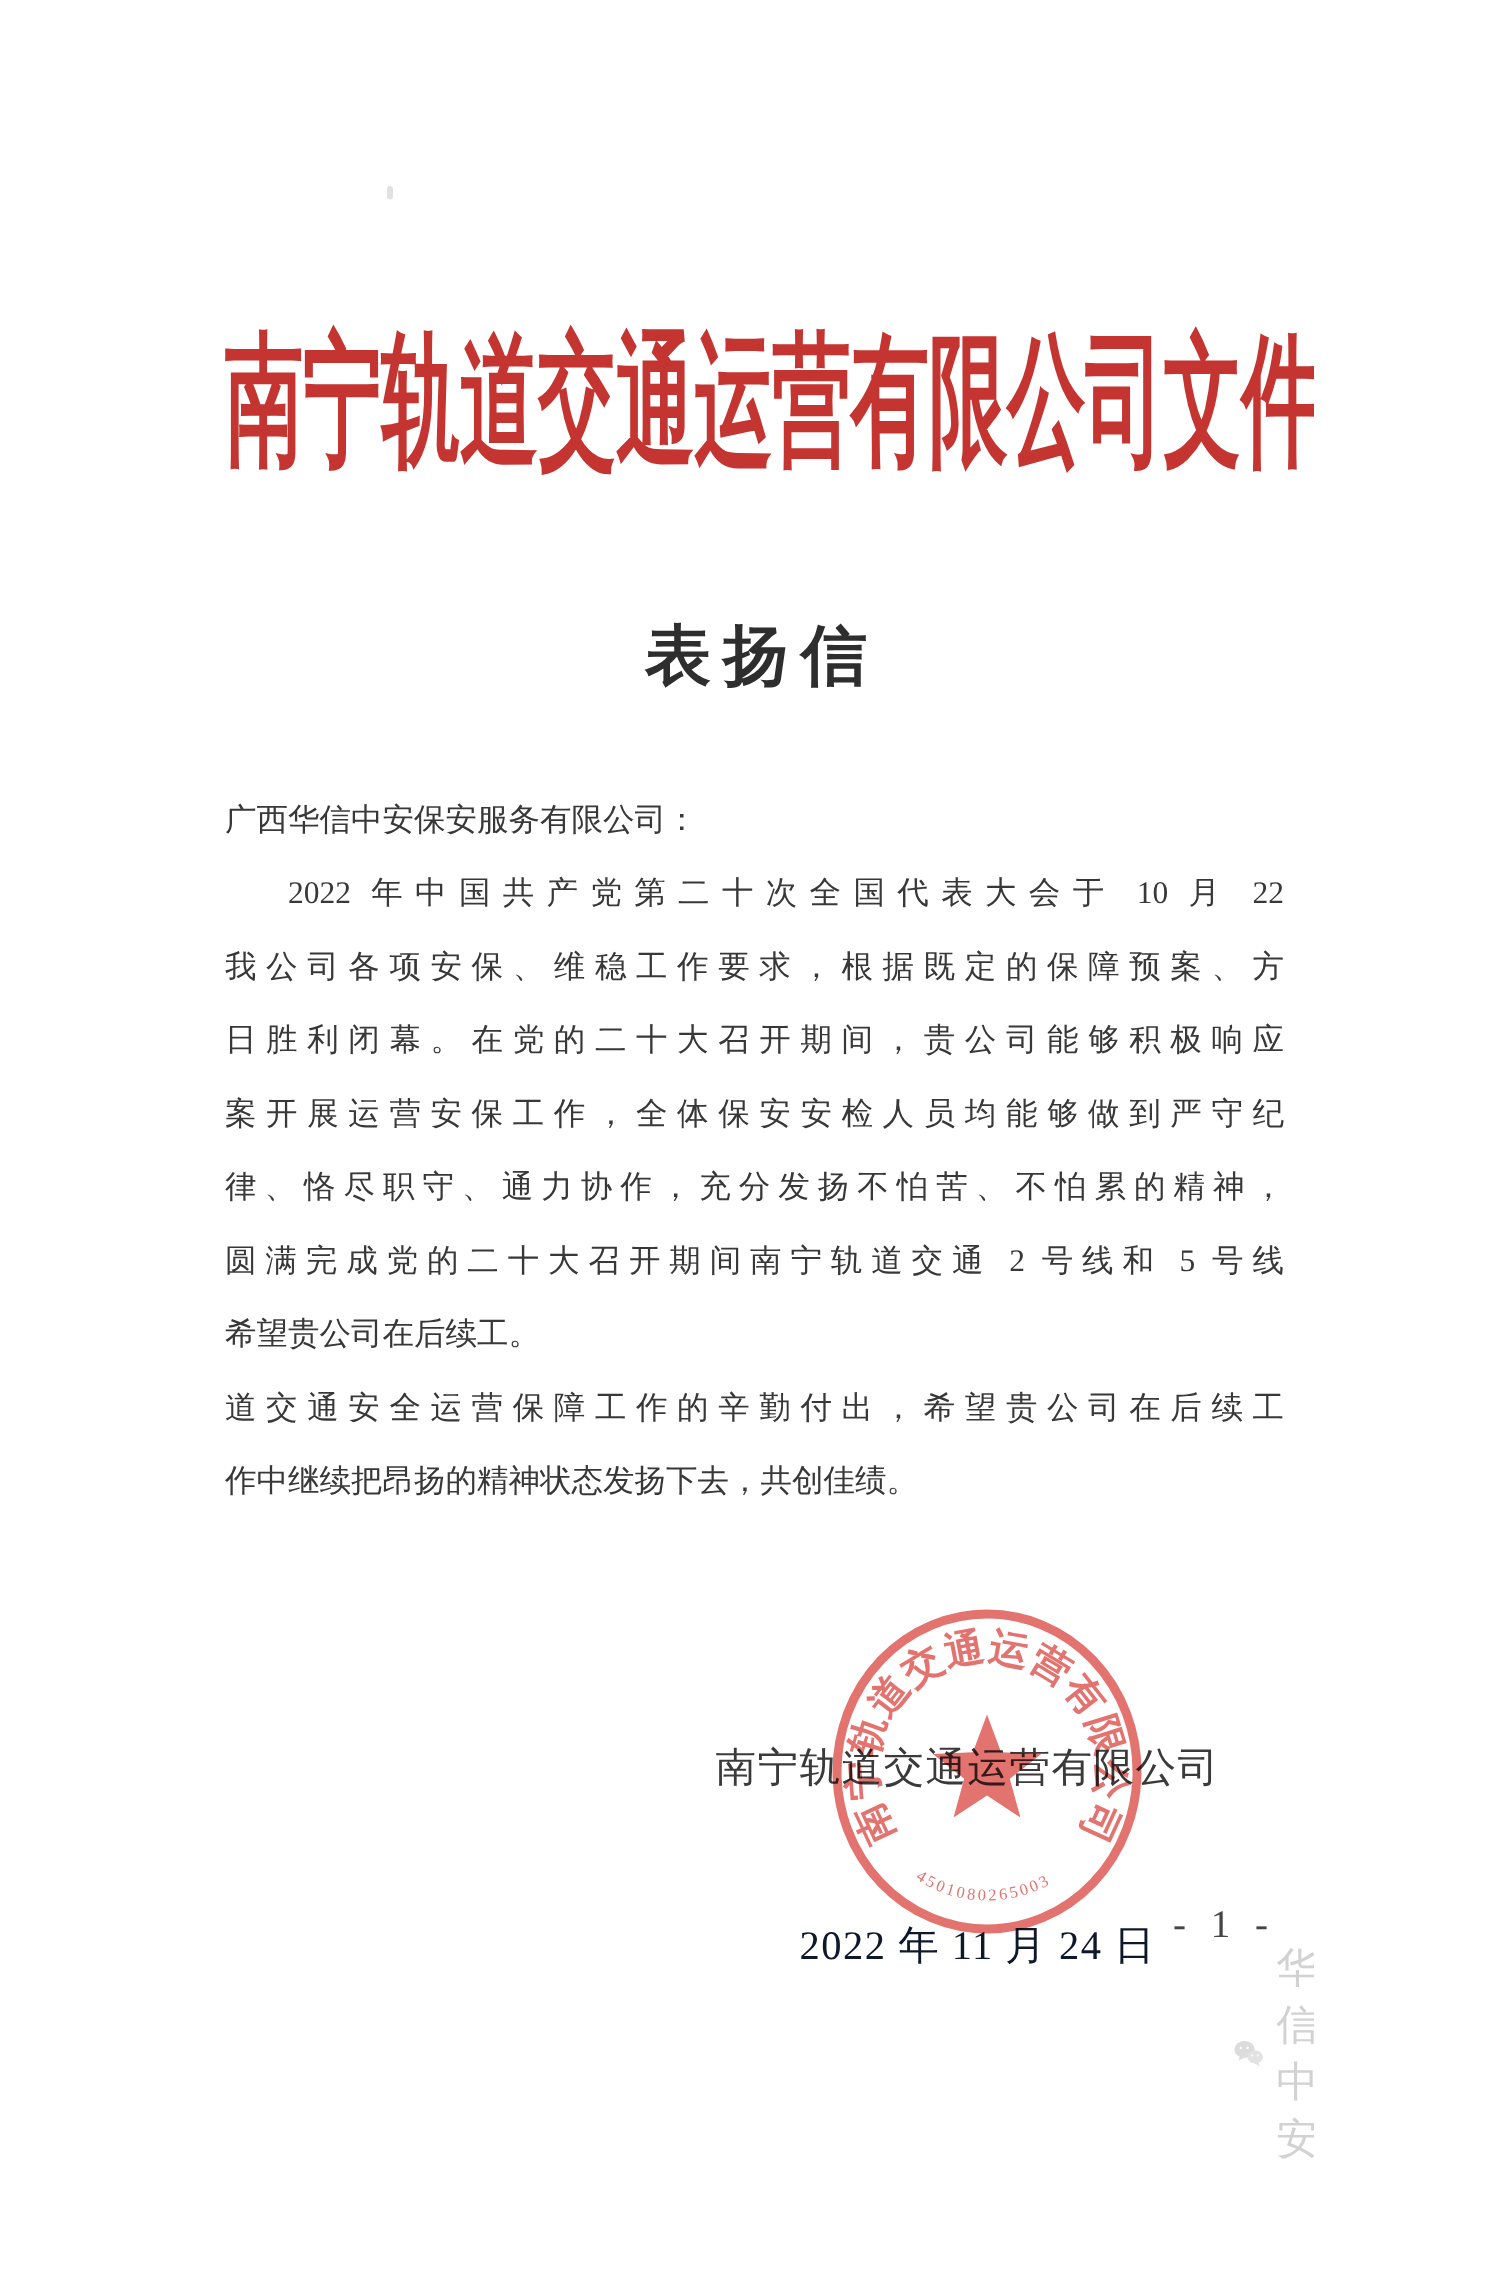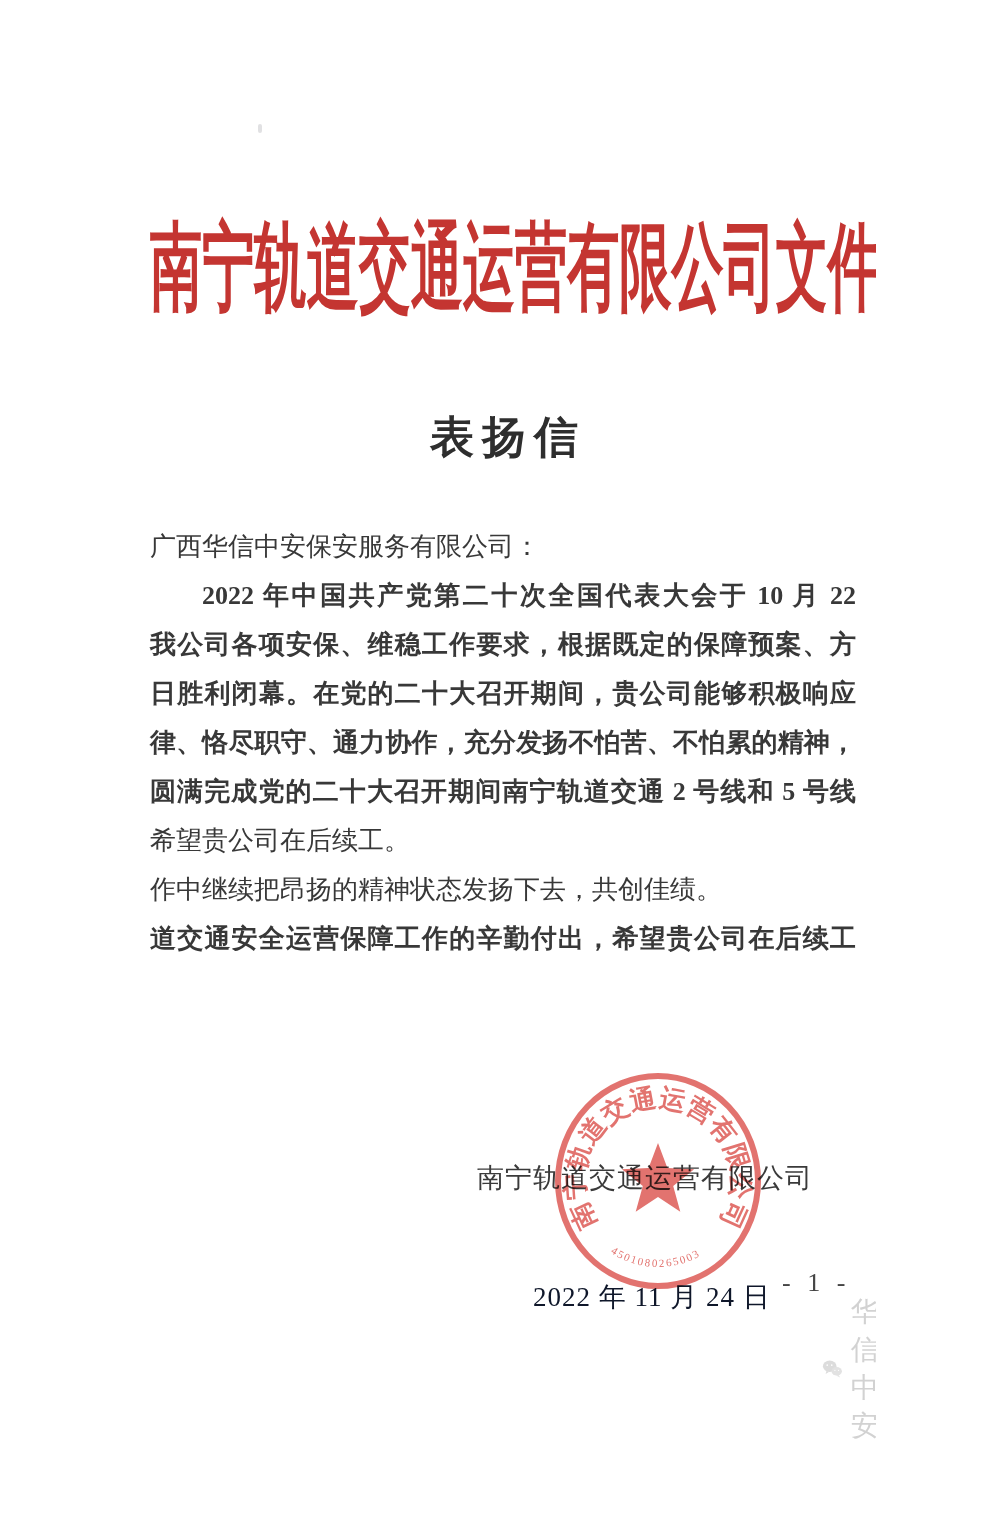--- a/index.html
+++ b/index.html
@@ -20,24 +20,24 @@
     font-family:"Liberation Serif", serif;
     font-weight:900; fill:#c43531;
   }
   .doc-title {
     position:absolute; left:0; top:408px; width:992px;
     text-align:center; font-size:44px; font-weight:bold;
     letter-spacing:8px; color:#2e2e2e;margin-left:12px;
   }
   .body-block {
     position:absolute; left:150px; top:522px; width:706px;
-    font-size:26px; line-height:49px; color:#383838;
+    font-size:21px; line-height:49px; color:#383838;
   }
   .line { height:49px; white-space:nowrap; }
-  .line.just { text-align:justify; text-align-last:justify; text-justify:inter-character; white-space:normal;font-weight:bold; }
+  .line.just { text-align:justify; text-align-last:justify; text-justify:inter-character; white-space:normal; }
   .line.indent { text-indent:2em; }
   .line.gap { margin-top:7px; }
   .sig-company {
     position:absolute; left:477px; top:1160px; width:340px;
     font-size:27px; letter-spacing:1px; color:#3a3a3a; z-index:1;
   }
   .sig-date {
     position:absolute; left:533px; top:1279px; width:300px;
     font-size:27px; letter-spacing:1px; color:#0f172a; z-index:1;
   }
@@ -70,25 +70,26 @@
     <text x="380" y="100" text-anchor="middle" font-size="96" textLength="730" lengthAdjust="spacingAndGlyphs">南宁轨道交通运营有限公司文件</text>
   </svg>
 
   <div class="doc-title">表扬信</div>
 
   <div class="body-block">
       <div class="line">广西华信中安保安服务有限公司：</div>
       <div class="line indent just">2022 年中国共产党第二十次全国代表大会于 10 月 22</div>
       <div class="line just">我公司各项安保、维稳工作要求，根据既定的保障预案、方</div>
       <div class="line just">日胜利闭幕。在党的二十大召开期间，贵公司能够积极响应</div>
+      <div class="line just">案开展运营安保工作，全体保安安检人员均能够做到严守纪</div>
       <div class="line just">律、恪尽职守、通力协作，充分发扬不怕苦、不怕累的精神，</div>
       <div class="line just">圆满完成党的二十大召开期间南宁轨道交通 2 号线和 5 号线</div>
       <div class="line">希望贵公司在后续工。</div>
+      <div class="line just">道交通安全运营保障工作的辛勤付出，希望贵公司在后续工</div>
       <div class="line">作中继续把昂扬的精神状态发扬下去，共创佳绩。</div>
-      <div class="line just">道交通安全运营保障工作的辛勤付出，希望贵公司在后续工</div>
     </div>
 
   <div class="sig-company">南宁轨道交通运营有限公司</div>
   <div class="sig-date">2022 年 11 月 24 日</div>
 
   <svg class="seal-svg" viewBox="0 0 212 222">
     <defs>
       <path id="sealTopArc" d="M 45.4 151.5 A 74 74 0 1 1 166.6 151.5" fill="none"></path>
       <path id="sealBottomArc" d="M 56.6 179.4 A 86 86 0 0 0 155.4 179.4" fill="none"></path>
     </defs>

